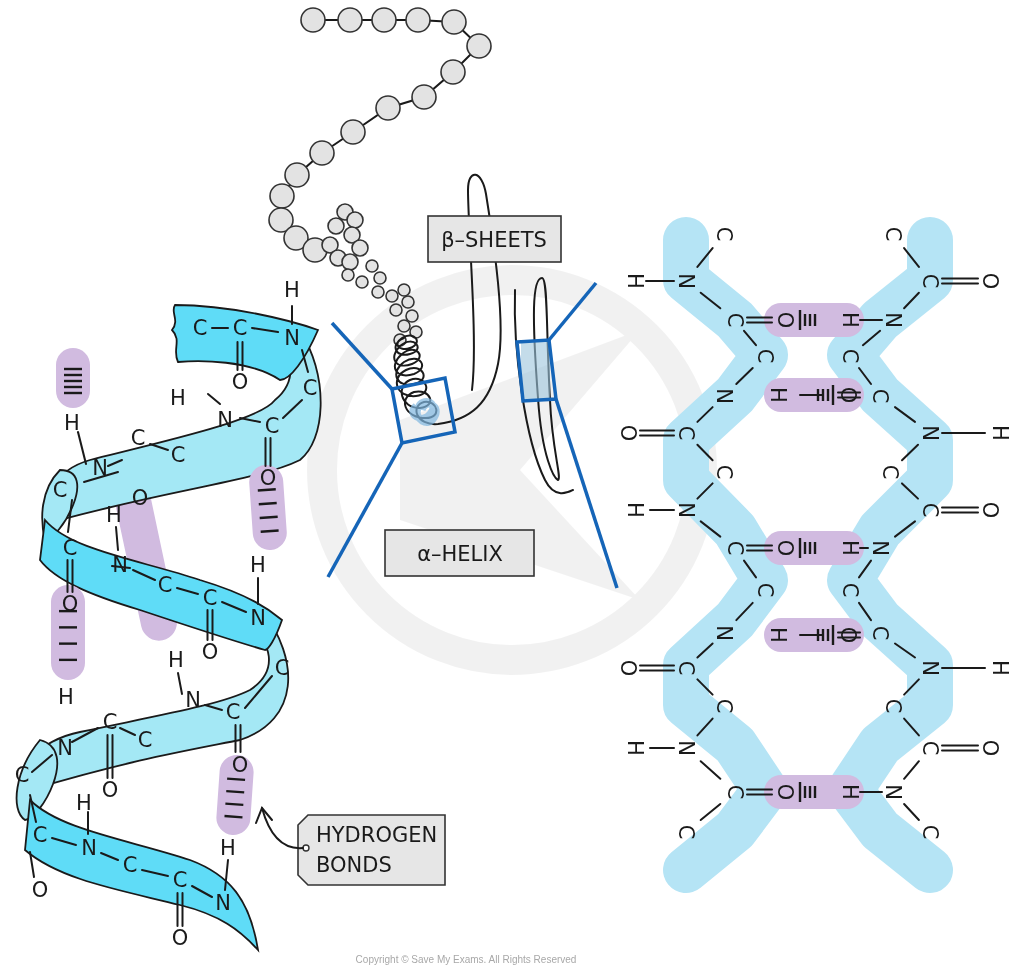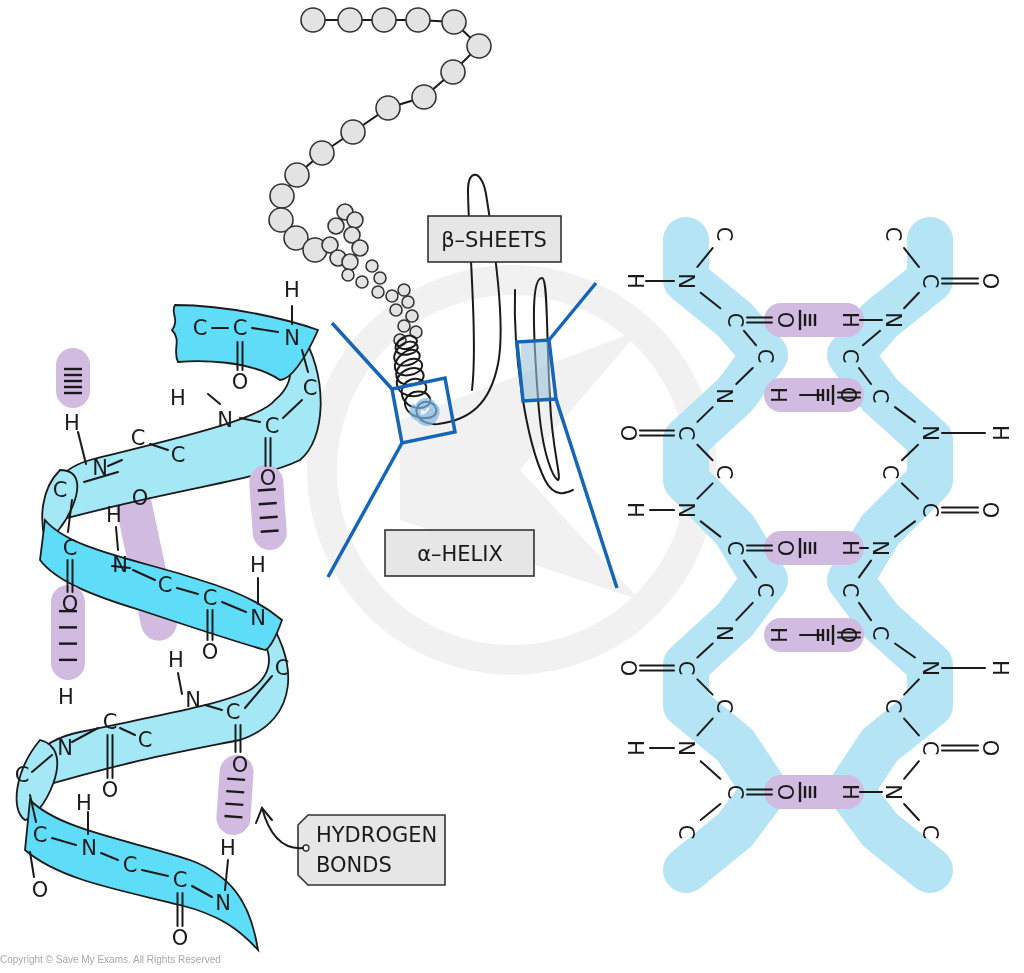--- a/index.html
+++ b/index.html
@@ -6,21 +6,21 @@
   body { width: 1024px; height: 973px; position: relative; overflow: hidden;
          font-family: "DejaVu Sans", sans-serif; }
   #diagram { position: absolute; left: 0; top: 0; }
   .atom { font-family: "DejaVu Sans", sans-serif; font-size: 21px; fill: #1a1a1a; }
   .bond { stroke: #1a1a1a; stroke-width: 2; fill: none; stroke-linecap: round; }
   .hb { stroke: #1a1a1a; stroke-width: 2.4; }
   .label-box { fill: #e6e6e6; stroke: #333; stroke-width: 1.6; }
   .label-text { font-family: "DejaVu Sans", sans-serif; font-size: 21px; fill: #1a1a1a; }
   .bead { fill: #e3e3e3; stroke: #333; stroke-width: 1.6; }
   .zoomline { stroke: #1565b8; stroke-width: 3.5; fill: none; }
-  .copyright { position: absolute; left: 0; width: 932px; top: 954px; text-align: left;
+  .copyright { position: absolute; left: 0; width: 932px; top: 954px; text-align: center;
                font-family: "Liberation Sans", sans-serif; font-size: 10px; color: #a8a8a8; }
 </style>
 </head>
 <body>
 
 <svg id="diagram" width="1024" height="973" viewBox="0 0 1024 973">
 
   <g opacity="0.05">
     <circle cx="512" cy="470" r="190" fill="none" stroke="#000" stroke-width="30"></circle>
     <path d="M400 420 L640 330 L520 470 L640 600 L400 520 Z" fill="#000"></path>

